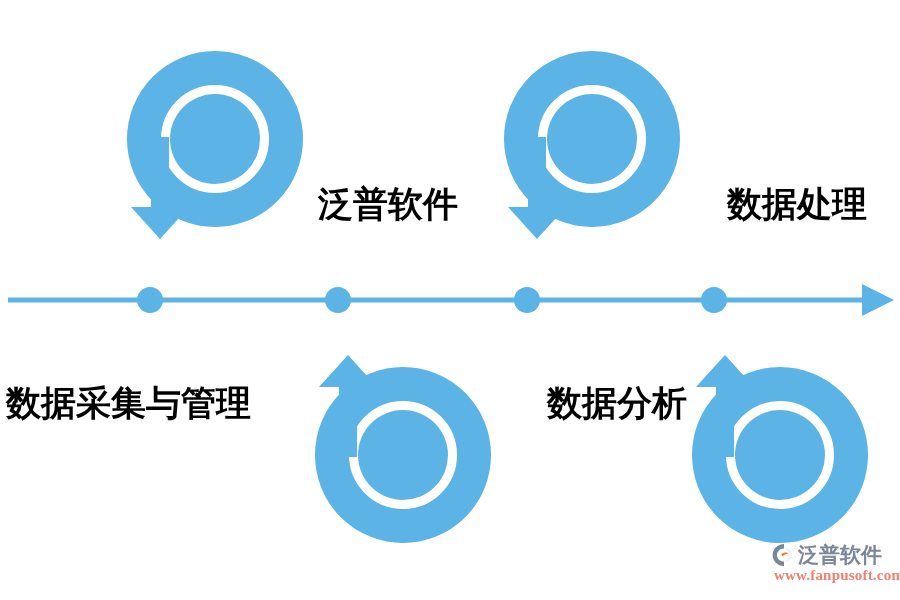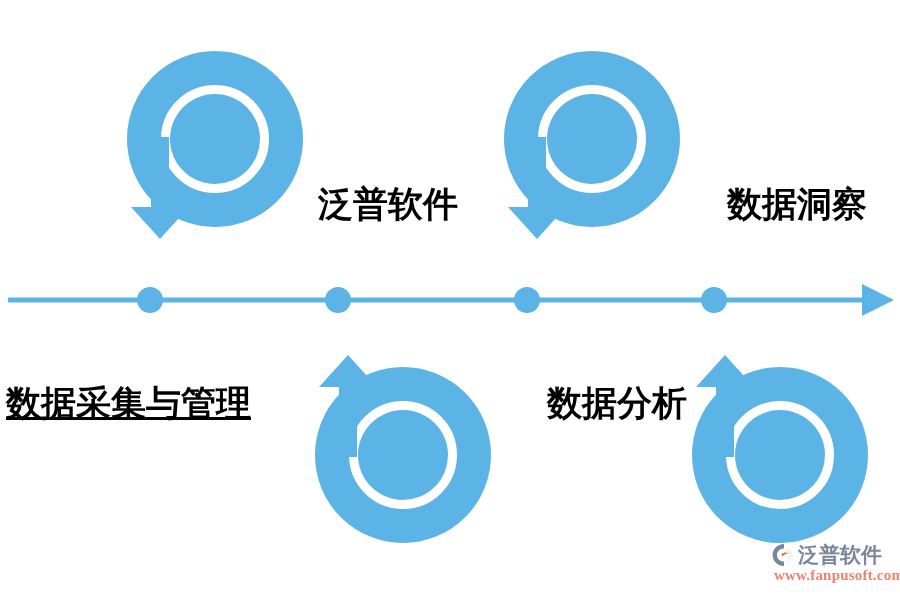--- a/index.html
+++ b/index.html
@@ -29,21 +29,21 @@
   .label {
     position: absolute;
     font-family: "Liberation Sans", "DejaVu Sans", sans-serif;
     font-weight: bold;
     font-size: 35px;
     line-height: 1;
     color: #000000;
     white-space: nowrap;
     letter-spacing: 0px;
   }
-  #label-collect { left: 6px;   top: 385px; text-decoration: underline; }
+  #label-collect { left: 6px;   top: 385px; }
   #label-process { left: 318px; top: 186px; }
   #label-analyze { left: 515px; top: 385px; margin-left: 32px; }
   #label-insight { left: 727px; top: 186px; }
 
   
   #watermark {
     position: absolute;
     left: 772px;
     top: 541px;
     width: 124px;
@@ -132,21 +132,21 @@
       <use href="#glyph-b" transform="translate(780,455)"></use>
     </g>
   </svg>
 
   <div class="label" id="label-collect">数据采集与管理</div>
 
   <div class="label" id="label-process">泛普软件</div>
 
   <div class="label" id="label-analyze">数据分析</div>
 
-  <div class="label" id="label-insight">数据洞察</div>
+  <div class="label" id="label-insight">数据处理</div>
 
   <div id="watermark">
     <div id="wm-row">
       <svg id="wm-mark" viewBox="0 0 24 24" xmlns="http://www.w3.org/2000/svg">
         <path d="M12 1 C5.4 1 0.6 6 0.6 12 C0.6 18 5.4 23 12 23 L12 18.6 C7.9 18.6 5 15.7 5 12 C5 8.3 7.9 5.4 12 5.4 Z" fill="#7a8699"></path>
         <path d="M12.6 5.2 C17 5.2 20.6 8.2 20.6 12 C20.6 15.8 17 18.8 12.6 18.8 C15.2 16.6 16.6 14.4 16.6 12 C16.6 9.6 15.2 7.4 12.6 5.2 Z" fill="#f0f2f5"></path>
         <path d="M9.4 11.2 C11.6 9.4 14.4 9 16.6 10.2 C14.4 10.6 12.2 11.6 10.4 13.4 Z" fill="#e8762c"></path>
       </svg>
       <span id="wm-brand">泛普软件</span>
     </div>

